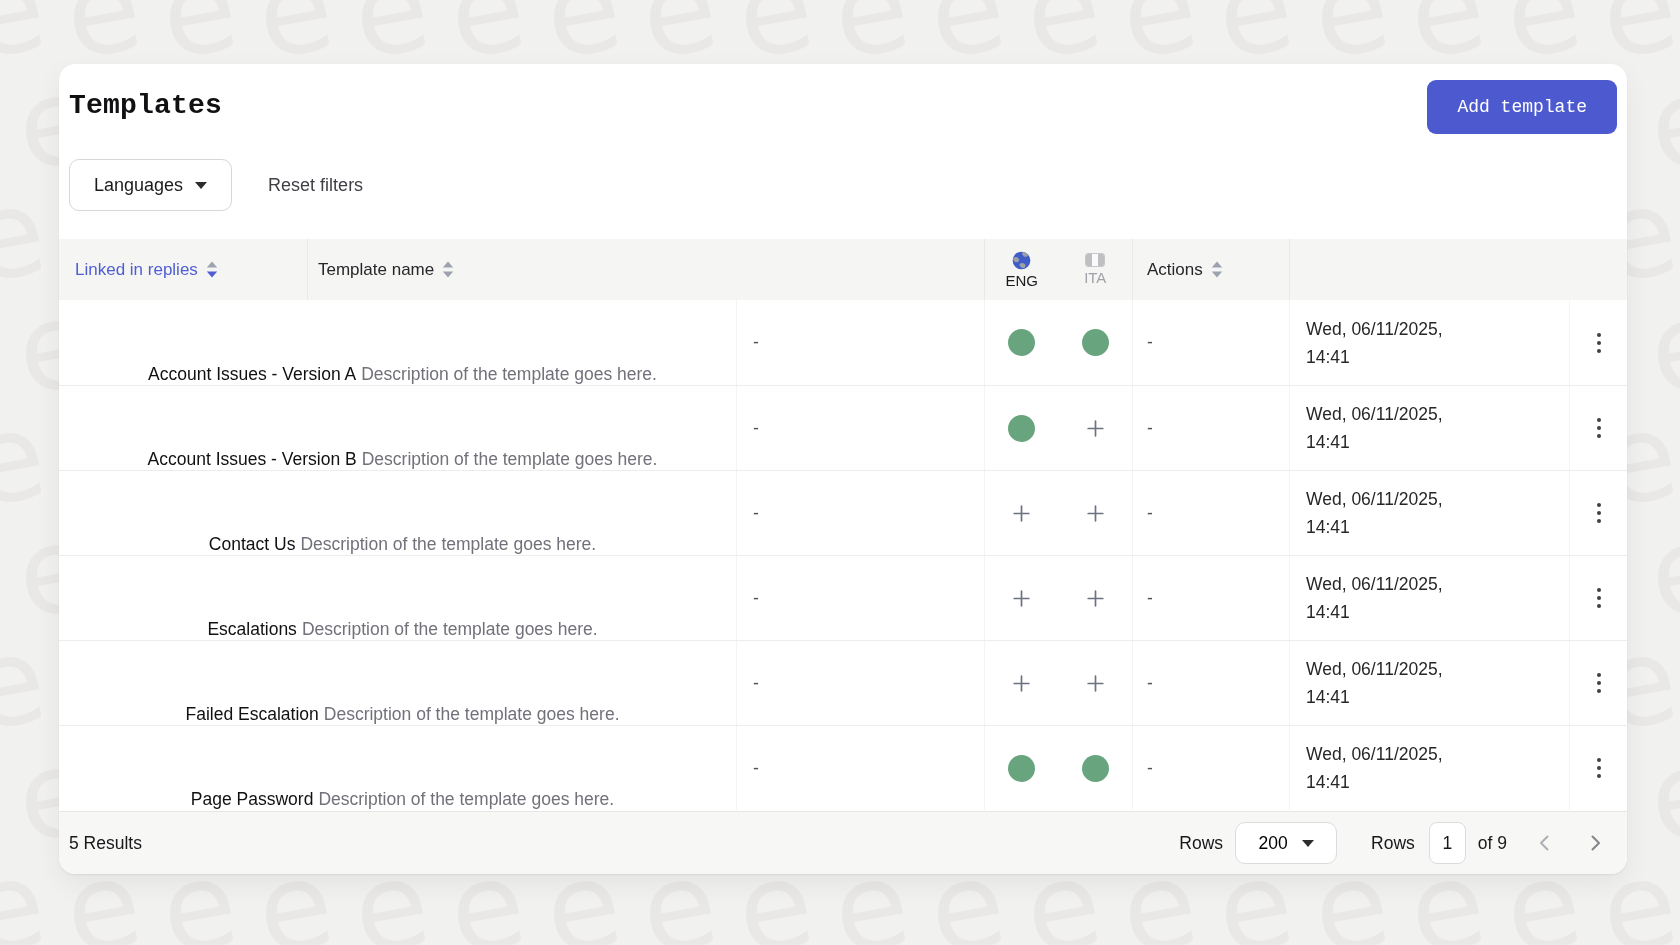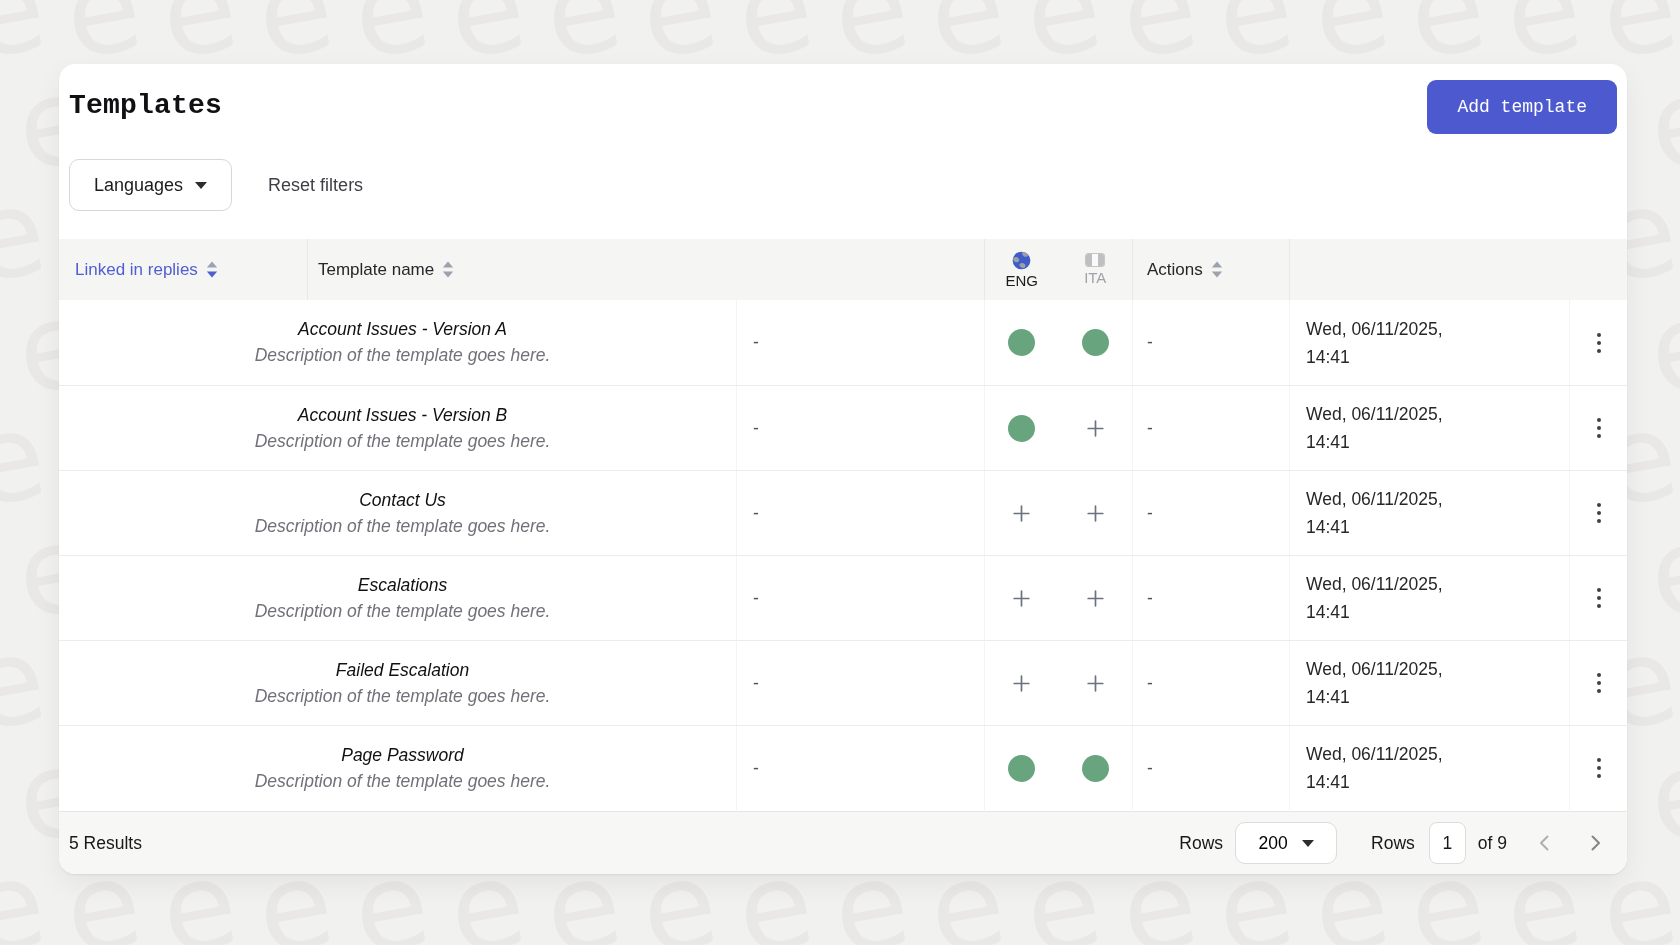--- a/index.html
+++ b/index.html
@@ -88,21 +88,21 @@
   .lang-head-label { font-size:15px; color:#1c1c1e; }
   .lang-head-slot.dim .lang-head-label { color:#a1a1aa; }
   .flag-ita { width:20px; height:14px; border-radius:3px; border:1px solid #c6c6c8; overflow:hidden; display:flex; }
   .flag-ita i { flex:1; } .flag-ita i:nth-child(1){background:#bfbfc1;} .flag-ita i:nth-child(2){background:#fafafa;} .flag-ita i:nth-child(3){background:#bfbfc1;}
 
   .tbody { flex:1; display:flex; flex-direction:column; }
   .trow { height:85px; border-top:1px solid #ececec; cursor:pointer; }
   .trow:first-child { border-top:none; }
   .td { display:flex; align-items:center; border-left:1px solid #f4f4f4; }
   .td:first-child { border-left:none; }
-  .td.col-name { flex-direction:column; align-items:center; justify-content:center; gap:5px;font-style:italic; }
+  .td.col-name { flex-direction:row; align-items:flex-end; justify-content:center; gap:5px; }
   .tname { font-size:17.5px; color:#111113; }
   .tdesc { font-size:17.5px; color:#71717a; }
   .dash { font-size:17.5px; color:#52525b; }
   .td.col-langs { gap:0; }
   .lang-slot { width:50%; display:flex; align-items:center; justify-content:center; }
   .dot { width:27px; height:27px; border-radius:50%; background:#68a57e; display:none; }
   .plus { display:none; }
   .lang-slot.is-active .dot { display:block; }
   .lang-slot.is-add .plus { display:block; }
   .td.col-modified { flex-direction:column; align-items:flex-start; justify-content:center; }

